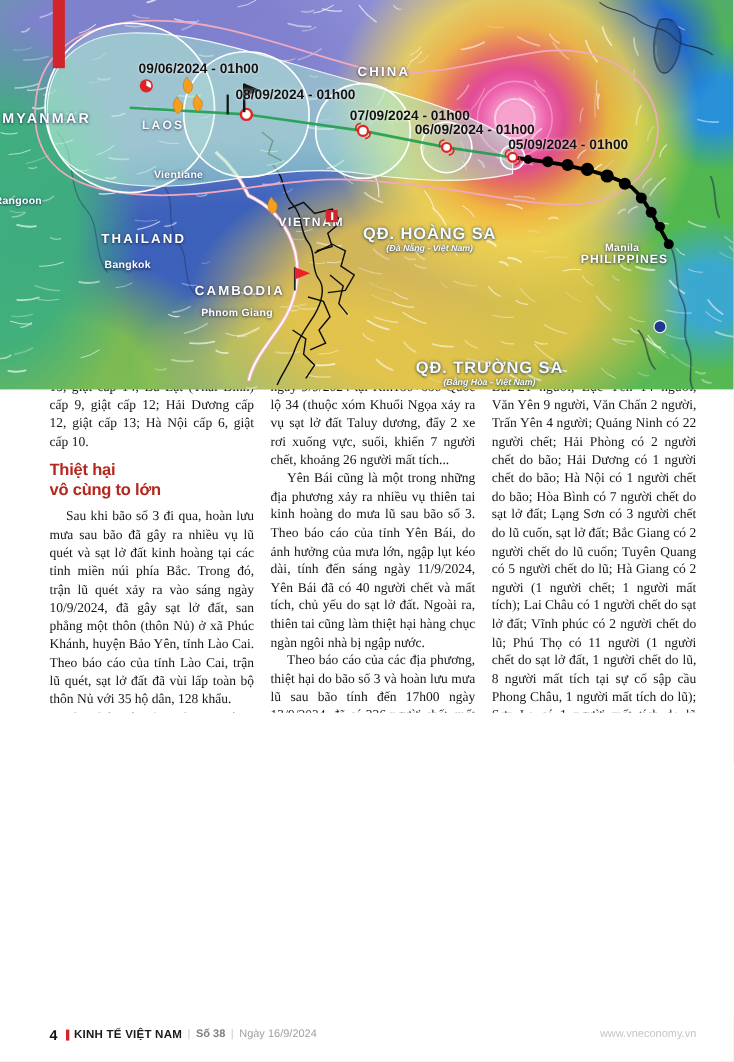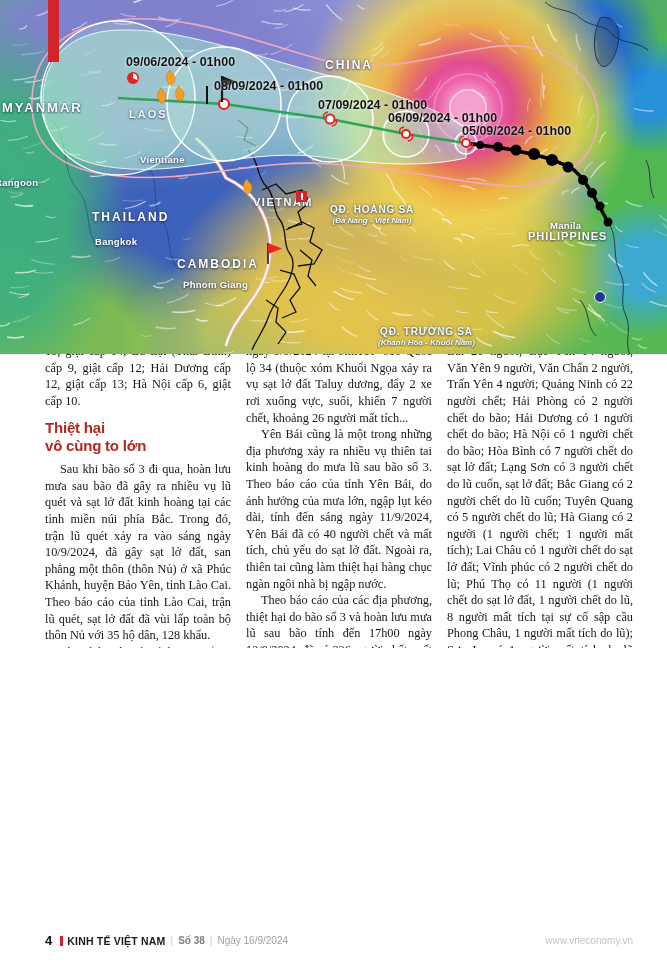--- a/index.html
+++ b/index.html
@@ -25,21 +25,21 @@
       radial-gradient(ellipse 240px 140px at 332px 252px, rgba(76,110,200,.65) 0 45%, rgba(76,110,200,0) 80%),
       radial-gradient(ellipse 300px 160px at 140px 60px, rgba(128,128,206,.95) 0 45%, rgba(128,128,206,0) 85%),
       radial-gradient(ellipse 260px 130px at 360px 40px, rgba(150,150,218,.9) 0 45%, rgba(150,150,218,0) 85%),
       linear-gradient(115deg,#57b08c 0%,#5a74bd 25%,#5b82c6 50%,#58a469 75%,#49a4d2 100%);}
   .map svg{position:absolute;left:0;top:0;}
   .map-label{position:absolute;color:#fff;font-weight:bold;white-space:nowrap;
     text-shadow:0 0 3px rgba(25,35,75,.65),0 1px 2px rgba(25,35,75,.55);}
   .lab-country{font-size:12px;letter-spacing:2px;}
   .lab-city{font-size:9.5px;letter-spacing:.3px;}
   .lab-arch{text-align:center;line-height:1.15;color:#f2fdff;}
-  .lab-arch .l1{font-size:10px;letter-spacing:.8px;font-weight:bold;}
+  .lab-arch .l1{font-size:15px;letter-spacing:.8px;font-weight:bold;}
   .lab-arch .l2{font-size:8px;font-style:italic;font-weight:bold;}
   .track-label{position:absolute;color:#131313;font-weight:bold;font-size:12.5px;white-space:nowrap;
     text-shadow:0 0 2px rgba(255,255,255,.75),0 0 5px rgba(255,255,255,.4);}
   .red-bar{position:absolute;left:48px;top:0;width:11px;height:62px;background:#d2252b;z-index:5;}
 
   
   .headline{margin:12px 28px 0;text-align:center;font-weight:900;font-size:43px;line-height:.95;
     letter-spacing:-1.5px;color:#101010;}
   .sapo{margin:10px auto 0;width:508px;text-align:center;font-weight:bold;font-size:14.3px;
     line-height:1.36;color:#7d4a42;}
@@ -437,27 +437,27 @@
     <span class="map-label lab-city" style="left:-5px;top:177px;">Rangoon</span>
     <span class="map-label lab-city" style="left:95px;top:236px;">Bangkok</span>
     <span class="map-label lab-city" style="left:183px;top:279px;">Phnom Giang</span>
     <span class="map-label lab-city" style="left:550px;top:220px;">Manila</span>
     <div class="map-label lab-arch" style="left:330px;top:204px;">
       <div class="l1">QĐ. HOÀNG SA</div>
       <div class="l2">(Đà Nẵng - Việt Nam)</div>
     </div>
     <div class="map-label lab-arch" style="left:378px;top:326px;">
       <div class="l1">QĐ. TRƯỜNG SA</div>
-      <div class="l2">(Khánh Hòa - Khuổi Nam)</div>
+      <div class="l2">(Bằng Hòa - Việt Nam)</div>
     </div>
 
     <span class="track-label" style="left:126px;top:55px;">09/06/2024 - 01h00</span>
     <span class="track-label" style="left:214px;top:79px;text-align:center;">08/09/2024 - 01h00</span>
     <span class="track-label" style="left:318px;top:98px;">07/09/2024 - 01h00</span>
-    <span class="track-label" style="left:388px;top:111px;">06/09/2024 - 01h00</span>
+    <span class="track-label" style="left:377px;top:111px;">06/09/2024 - 01h00</span>
     <span class="track-label" style="left:462px;top:124px;">05/09/2024 - 01h00</span>
   </div>
 
   <div class="red-bar"></div>
 
   <h1 class="headline">Hậu quả khủng khiếp của siêu bão Yagi</h1>
   <p class="sapo">Bão số 3 và hoàn lưu có phạm vi ảnh hưởng rộng khắp 26 tỉnh khu vực Bắc Bộ đến Thanh Hóa, gây mưa rất lớn, lũ quét, sạt lở đất... Tình trạng ngập lụt nghiêm trọng đã xảy ra tại nhiều tỉnh như Lào Cai, Yên Bái, Thái Nguyên, Bắc Giang, Tuyên Quang...</p>
   <div class="byline">
     <span class="byline-icon"></span>
     <span>CHU KHÔI</span>

